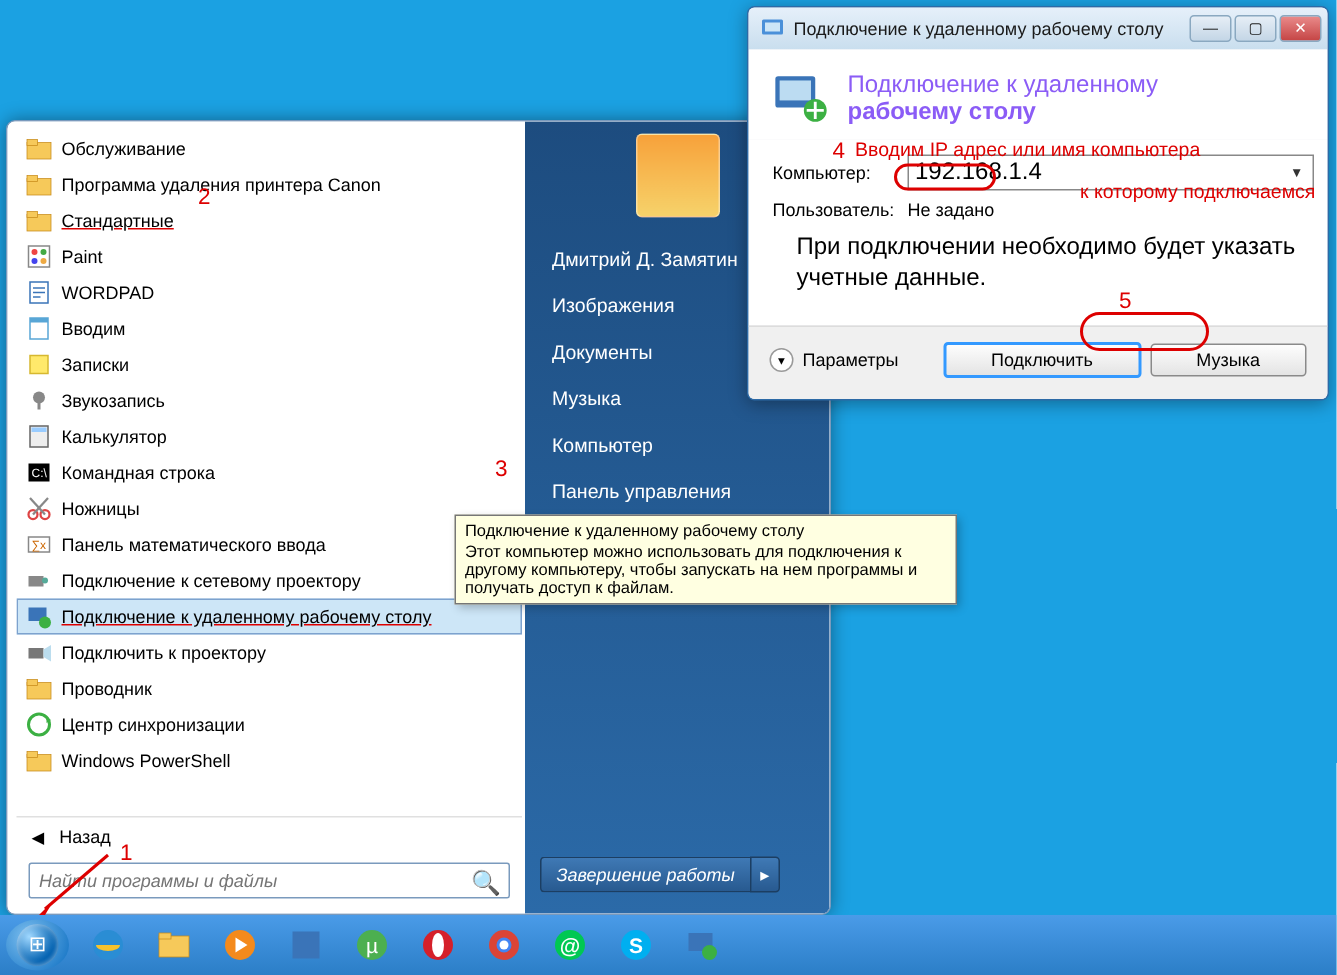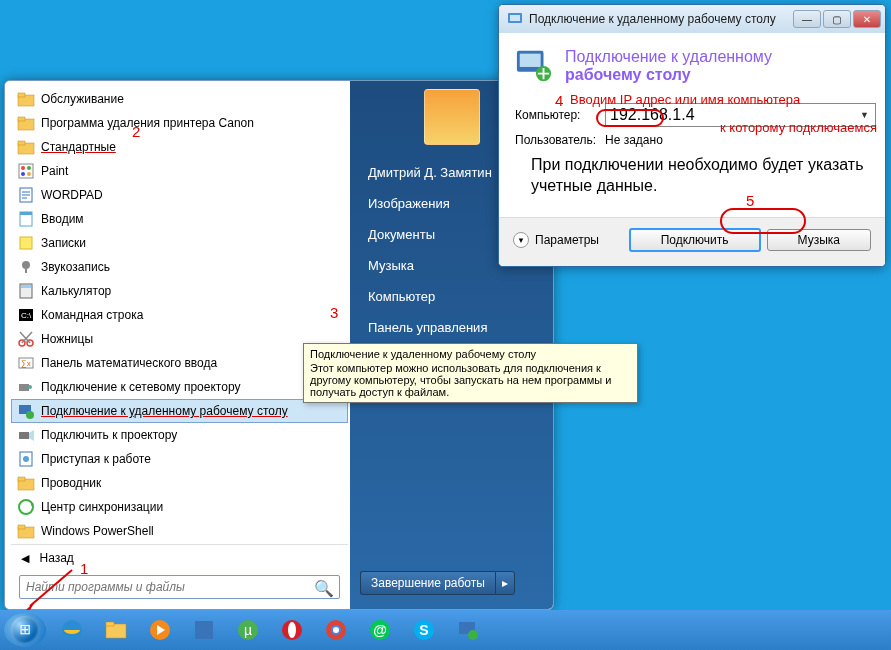--- a/index.html
+++ b/index.html
@@ -23,21 +23,21 @@
   .prog-icon { width: 18px; height: 18px; margin-right: 6px; flex-shrink: 0; }
   .back-row { display: flex; align-items: center; padding: 6px 10px 4px; font-size: 12px; cursor: pointer; border-top: 1px solid #e0e0e0; }
   .back-arrow { margin-right: 10px; font-size: 11px; }
   .search-box { margin: 6px 8px; position: relative; }
   .search-box input { width: 100%; padding: 4px 24px 4px 6px; font-size: 12px; font-style: italic; color: #888; border: 1px solid #7a9abd; border-radius: 2px; }
   .search-box .mag { position: absolute; right: 6px; top: 4px; color: #555; }
   .sm-avatar { align-self: center; width: 56px; height: 56px; border: 1px solid rgba(255,255,255,0.4); background: linear-gradient(to bottom, #f7a13a, #f6d26a); margin-bottom: 12px; border-radius: 4px; }
   .sm-right-item { padding: 8px 18px; font-size: 13px; cursor: pointer; }
   .sm-shutdown { margin: auto 10px 14px; display: flex; }
   .sm-shutdown button { background: linear-gradient(to bottom, #3f79b5, #285a90); border: 1px solid #1c3e62; color: #fff; font-size: 12px; padding: 4px 10px; cursor: pointer; }
-  .sm-shutdown .main { border-radius: 3px 0 0 3px; border-right: none; }
+  .sm-shutdown .main { border-radius: 3px 0 0 3px; border-right: none; font-style: italic; }
   .sm-shutdown .arrow { border-radius: 0 3px 3px 0; padding: 4px 6px; }
 
   .underline { text-decoration: underline; text-decoration-color: #d00; }
   
   
   .tooltip { position: absolute; left: 303px; top: 343px; width: 335px; background: #ffffe1; border: 1px solid #767676; padding: 4px 6px; font-size: 11px; color: #000; box-shadow: 2px 2px 6px rgba(0,0,0,0.25); }
   .tooltip .tt-title { font-weight: 400; margin-bottom: 2px; }
   
   
   .rdp-window { position: absolute; top: 4px; left: 498px; width: 388px; background: #efeff2; border: 1px solid #2d6aa6; border-radius: 5px; box-shadow: 0 2px 12px rgba(0,0,0,0.35); overflow: hidden; }
@@ -184,27 +184,20 @@
         </div>
         <div class="prog-item">
           <span class="prog-icon"><svg viewBox="0 0 18 18">
               <rect x="2" y="6" width="10" height="7" fill="#777"></rect>
               <polygon points="12,7 17,4 17,15 12,12" fill="#bde"></polygon>
             </svg></span>
           <span>Подключить к проектору</span>
         </div>
         <div class="prog-item">
           <span class="prog-icon"><svg viewBox="0 0 18 18">
-              <rect x="3" y="2" width="12" height="14" fill="#fff" stroke="#3a74b8"></rect>
-              <circle cx="9" cy="9" r="3" fill="#5aa0dd"></circle>
-            </svg></span>
-          <span>Приступая к работе</span>
-        </div>
-        <div class="prog-item">
-          <span class="prog-icon"><svg viewBox="0 0 18 18">
               <rect x="1" y="5" width="16" height="11" class="ico-folder"></rect>
               <rect x="1" y="3" width="7" height="4" class="ico-folder"></rect>
             </svg></span>
           <span>Проводник</span>
         </div>
         <div class="prog-item">
           <span class="prog-icon"><svg viewBox="0 0 18 18">
               <circle cx="9" cy="9" r="7" fill="none" stroke="#3cb043" stroke-width="2"></circle>
               <polygon points="14,4 17,6 14,8" fill="#3cb043"></polygon>
             </svg></span>

